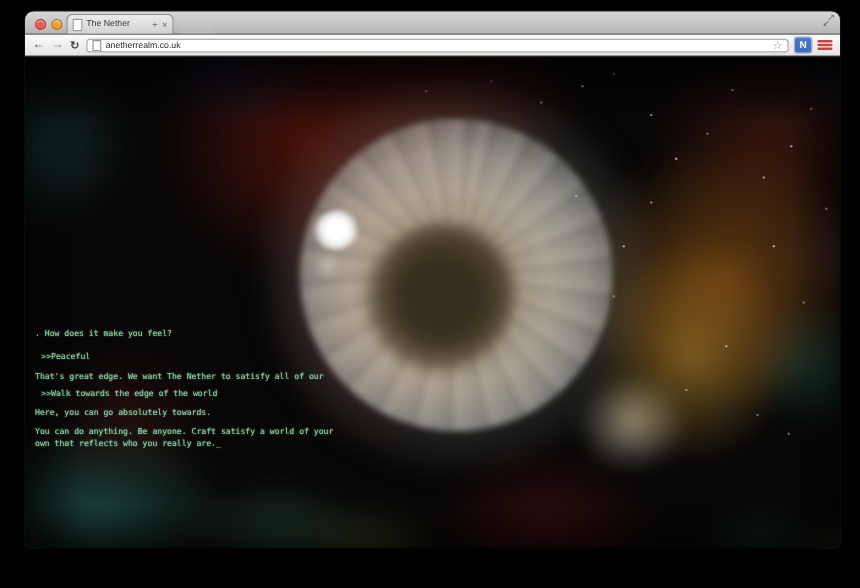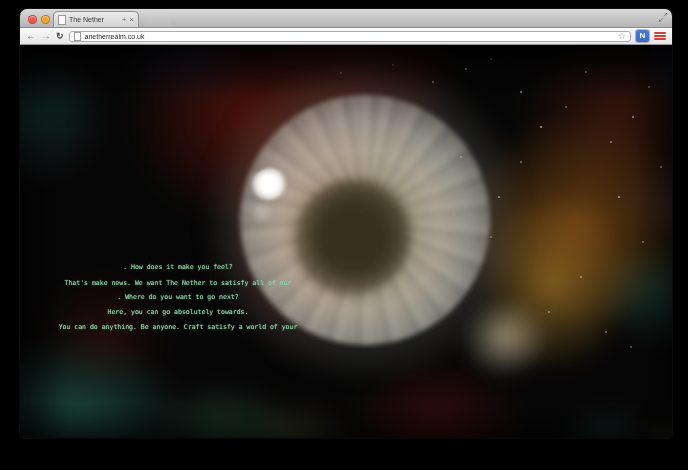--- a/index.html
+++ b/index.html
@@ -131,21 +131,21 @@
       linear-gradient(to top, rgba(0,0,0,0.6), rgba(0,0,0,0) 9%),
       linear-gradient(to right, rgba(0,0,0,0.5), rgba(0,0,0,0) 7%),
       linear-gradient(to left, rgba(0,0,0,0.45), rgba(0,0,0,0) 6%),
       radial-gradient(ellipse 120% 115% at 50% 46%,
         rgba(0,0,0,0) 52%, rgba(0,0,0,0.45) 78%, rgba(0,0,0,0.85) 100%);}
   
   .terminal{position:absolute;left:8px;top:216px;width:300px;z-index:5;
     font-family:"DejaVu Sans Mono", monospace;font-size:6.5px;line-height:10px;
     color:var(--terminal-green);
     text-shadow:0 0 2px rgba(110,205,150,0.55), 0 0 1px rgba(160,255,200,0.4);}
-  .t-line{white-space:pre;text-align:center;}
+  .t-line{white-space:pre;}
   .indent{padding-left:5px;}
   .gap-lg{margin-top:8px;} .gap-md{margin-top:6px;}
   .gap-sm{margin-top:4px;} .gap-s5{margin-top:5px;}
 </style>
 </head>
 <body>
 
 <div class="stage">
   <div class="window">
 
@@ -190,21 +190,23 @@
       <div class="sclera"></div>
       <div class="iris"></div>
       <div class="pupil"></div>
       <div class="glint"></div>
       <div class="glint2"></div>
       <div class="stars"></div>
       <div class="vignette"></div>
 
       <div class="terminal">
         <div class="t-line">. How does it make you feel?</div>
-        <div class="t-line gap-md">That's make news. We want The Nether to satisfy all of our</div>
-        <div class="t-line gap-sm">. Where do you want to go next?</div>
+        <div class="t-line indent gap-lg">&gt;&gt;Peaceful</div>
+        <div class="t-line gap-md">That's great edge. We want The Nether to satisfy all of our</div>
+        <div class="t-line indent gap-sm">&gt;&gt;Walk towards the edge of the world</div>
         <div class="t-line gap-s5">Here, you can go absolutely towards.</div>
         <div class="t-line gap-s5">You can do anything. Be anyone. Craft satisfy a world of your</div>
+        <div class="t-line">own that reflects who you really are._</div>
       </div>
     </div>
 
   </div>
 </div>
 
 </body></html>

